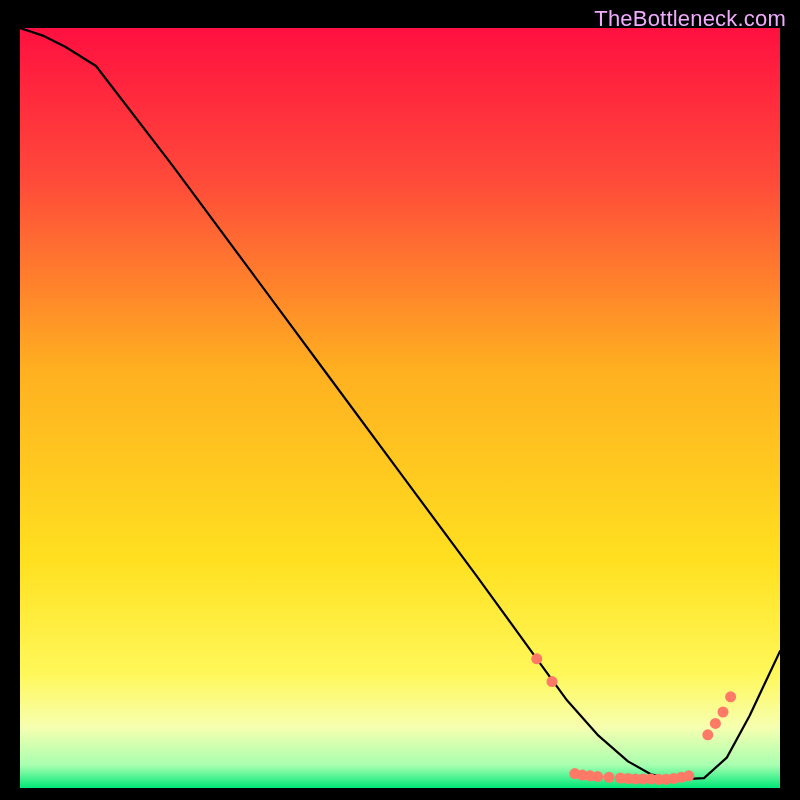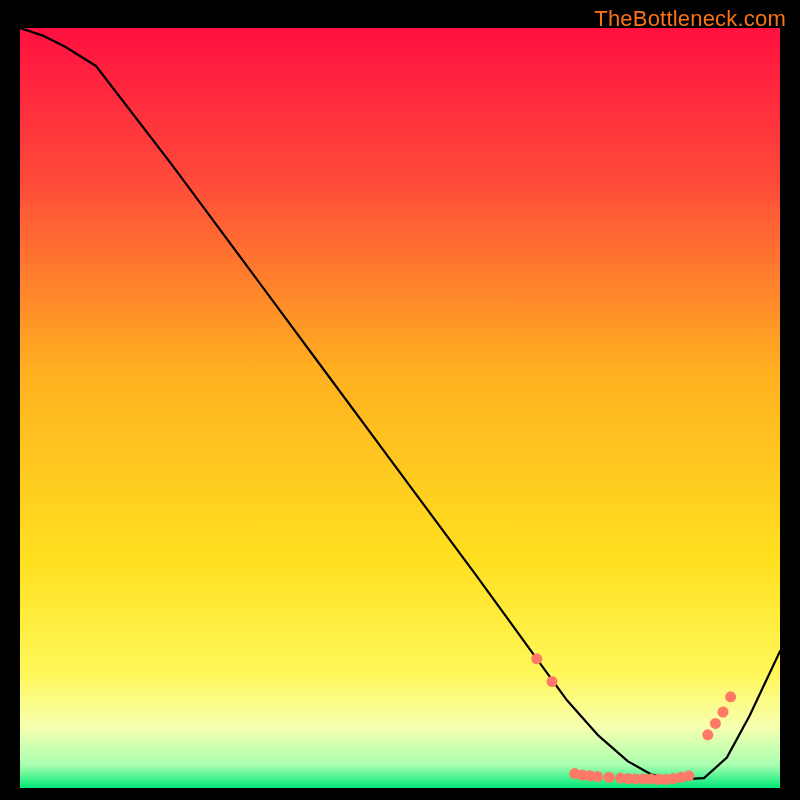--- a/index.html
+++ b/index.html
@@ -9,21 +9,21 @@
     width: 800px;
     height: 800px;
     background: #000;
   }
   .watermark {
     position: absolute;
     top: 6px;
     right: 14px;
     font-family: Arial, Helvetica, sans-serif;
     font-size: 22px;
-    color: #f97316;
+    color: #f0abfc;
     letter-spacing: 0.2px;
     font-weight: 500;
   }
   .plot {
     position: absolute;
     left: 20px;
     top: 28px;
     width: 760px;
     height: 760px;
   }

